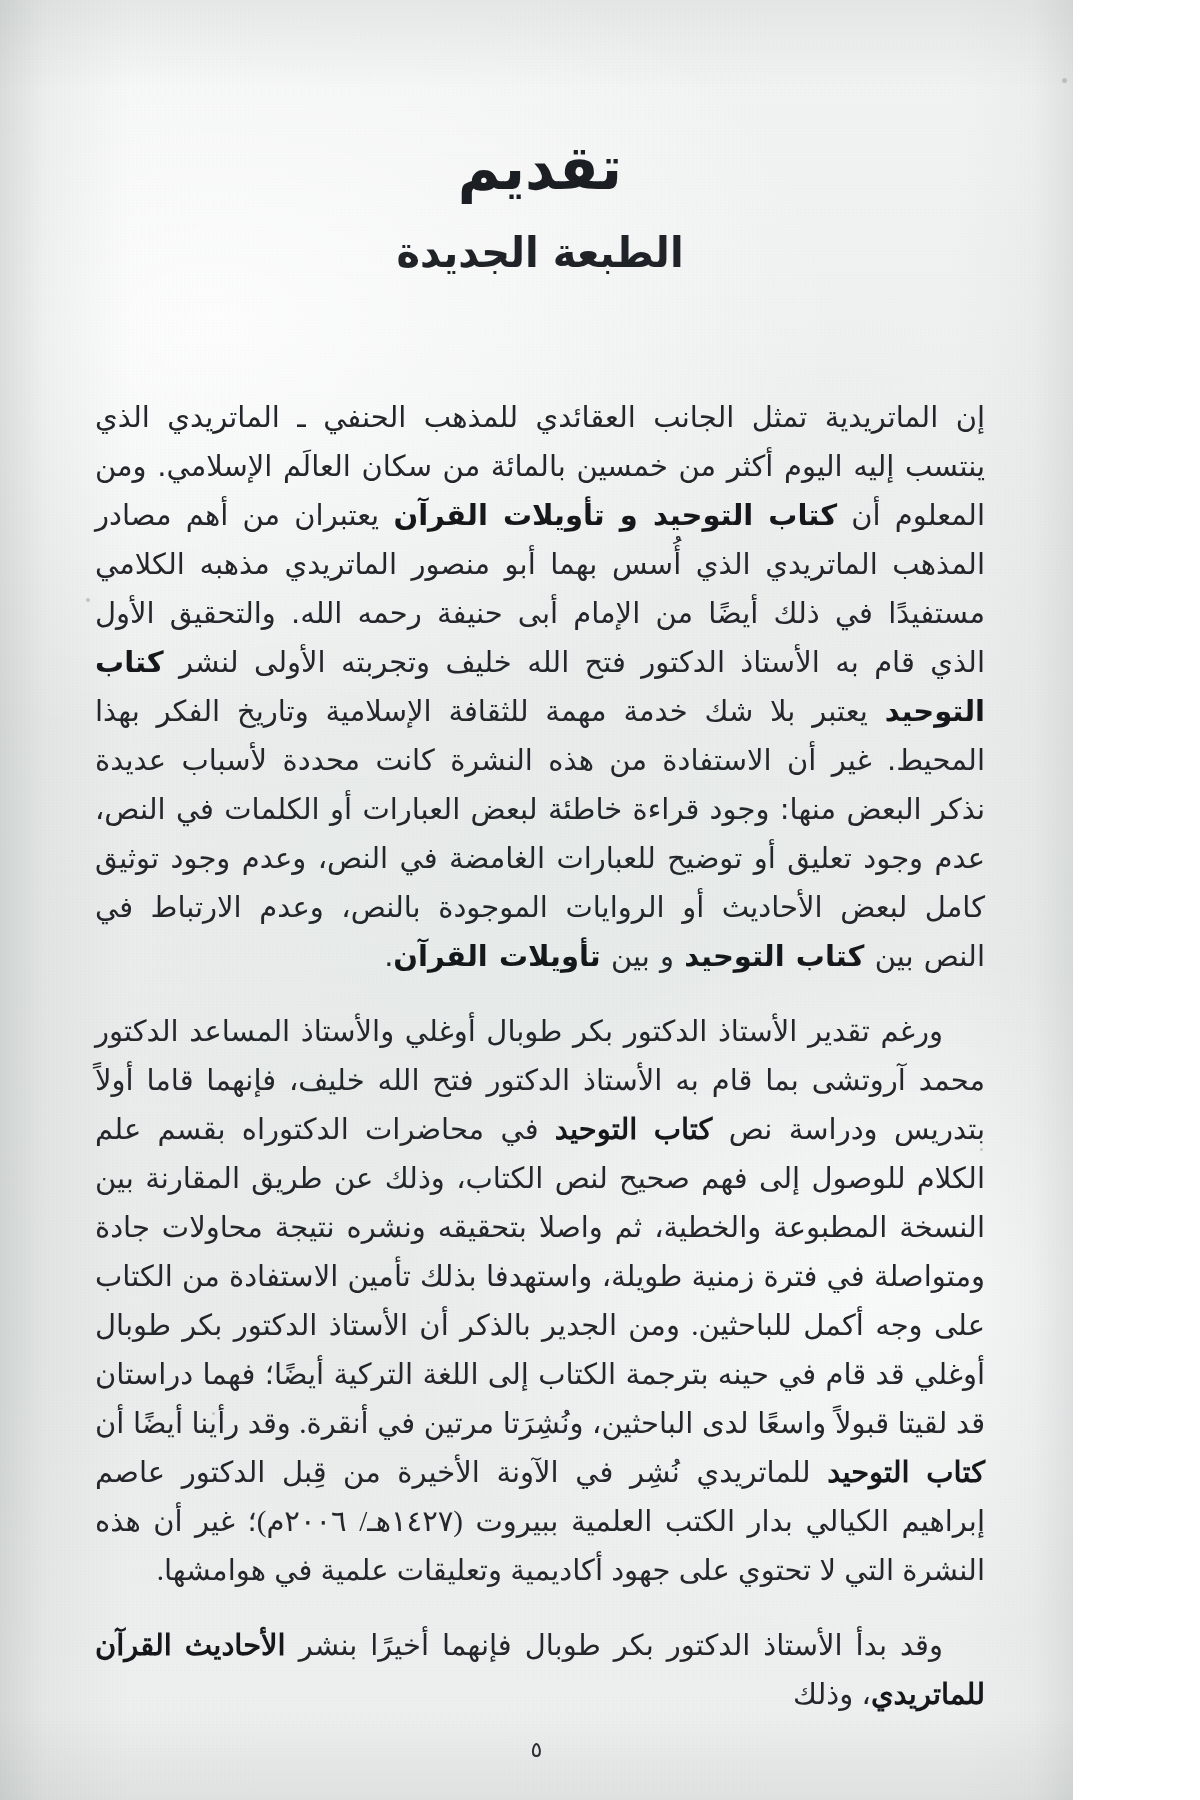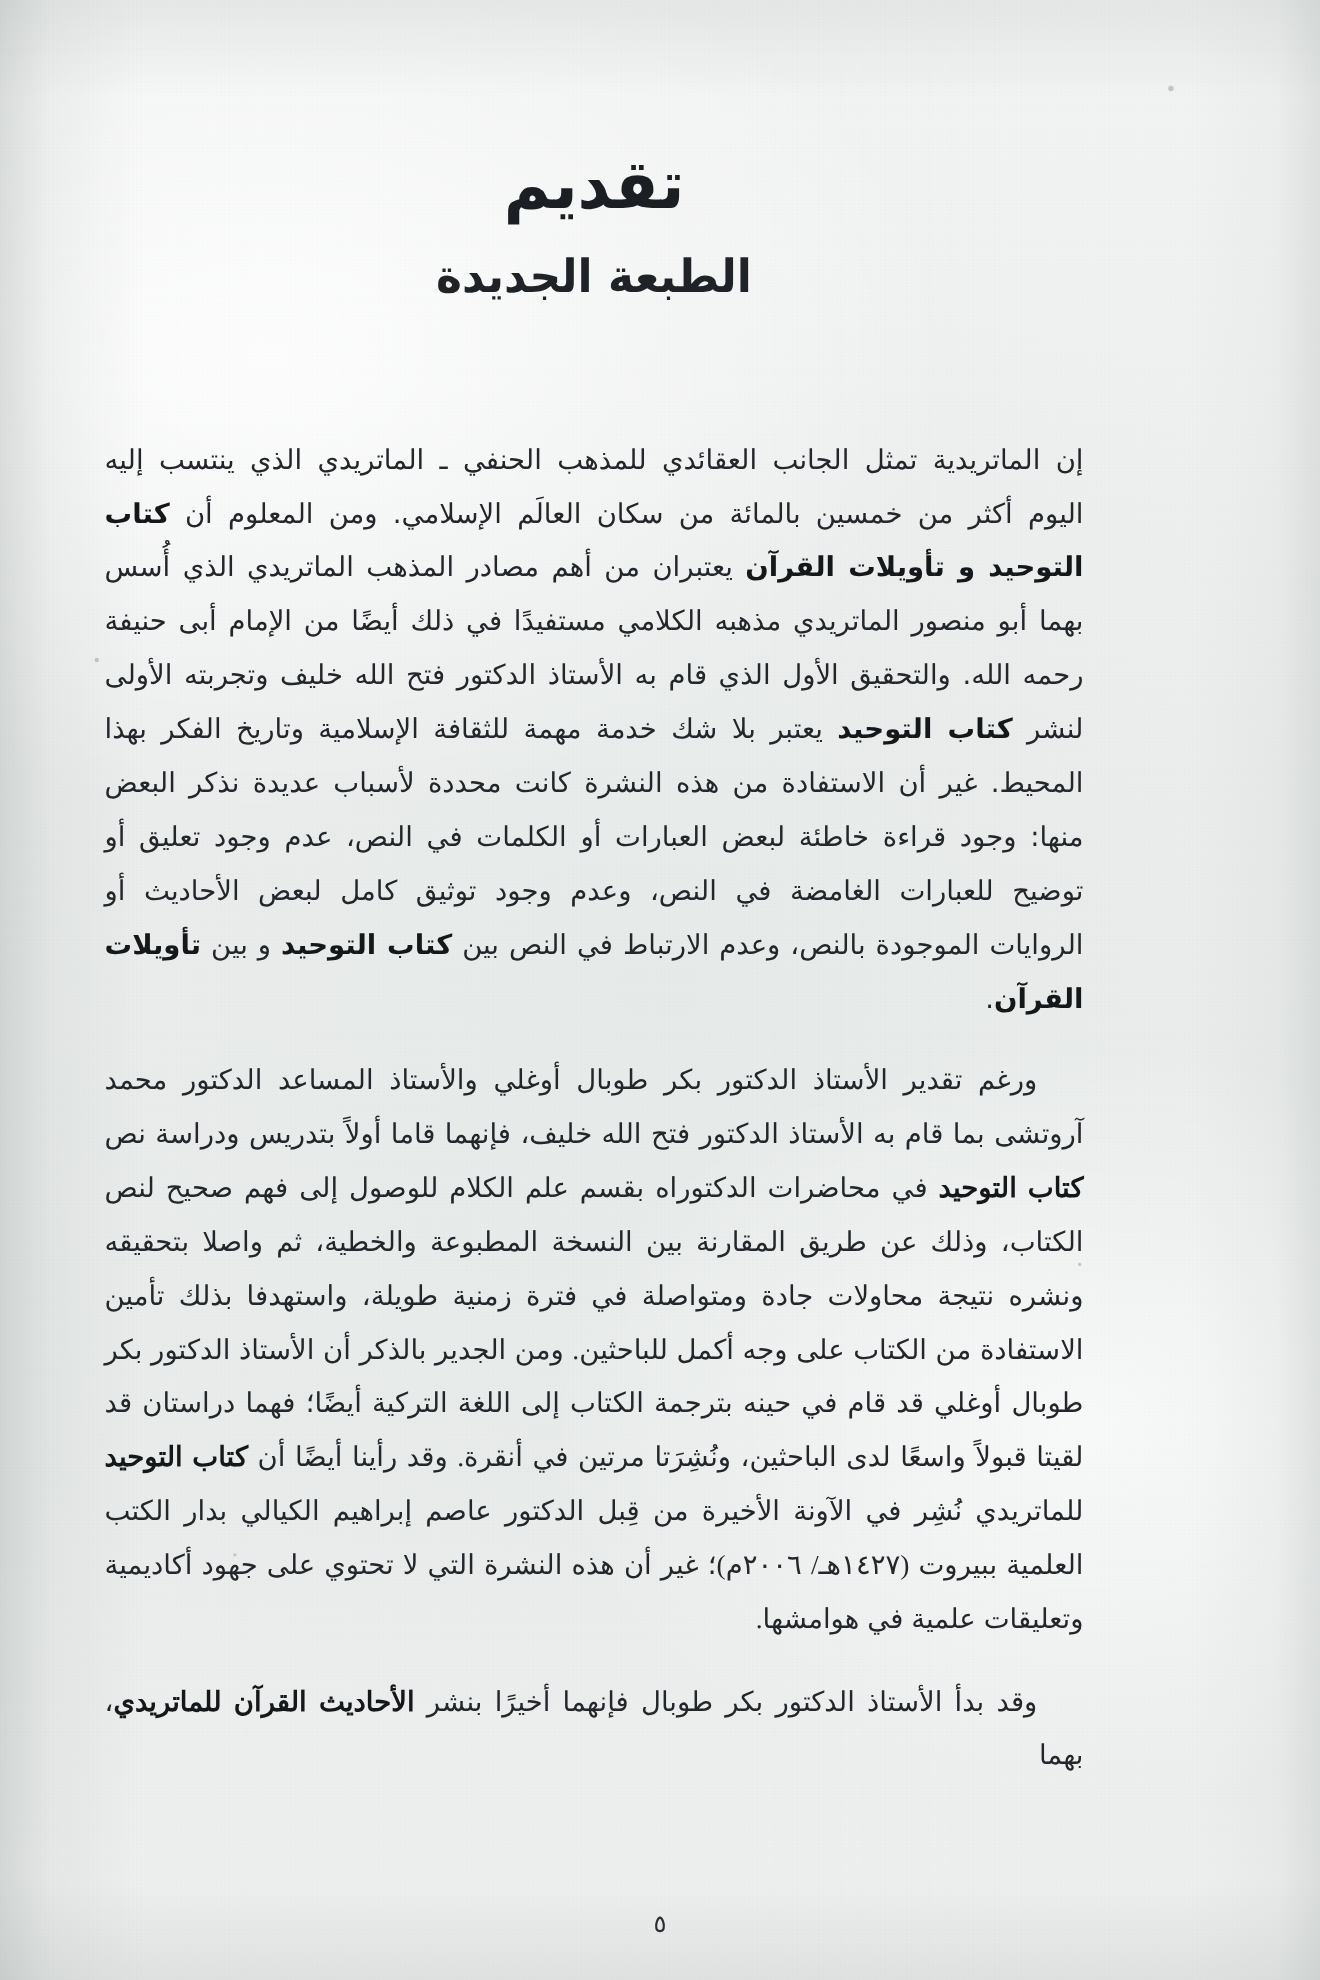--- a/index.html
+++ b/index.html
@@ -3,21 +3,21 @@
 <meta charset="utf-8">
 <style>
   html, body {
     margin: 0;
     padding: 0;
     background: #ffffff;
   }
 
   #page {
     position: relative;
-    width: 1200px;
+    width: 1073px;
     height: 1800px;
     background: #eef1f0;
     overflow: hidden;
     
     background-image:
       radial-gradient(ellipse 900px 600px at 20% 18%, rgba(255,255,255,0.85), rgba(255,255,255,0) 70%),
       radial-gradient(ellipse 700px 500px at 82% 72%, rgba(255,255,255,0.7), rgba(255,255,255,0) 70%),
       radial-gradient(ellipse 1100px 900px at 50% 50%, rgba(226,232,230,0.55), rgba(226,232,230,0) 75%),
       linear-gradient(180deg, #f2f4f3 0%, #eceeed 40%, #e9eceb 75%, #eef0ef 100%);
   }
@@ -84,21 +84,21 @@
     transform: scaleY(1.04);
   }
 
   
   .body-block {
     margin-top: 118px;
   }
 
   p.para {
     font-family: "DejaVu Sans", "Liberation Sans", sans-serif;
-    font-size: 25px;
+    font-size: 29px;
     line-height: 49px;
     margin: 0 0 26px 0;
     text-align: justify;
     text-justify: inter-word;
     color: #23272b;
     word-spacing: 1px;
   }
 
   p.para.indent {
     text-indent: 42px;
@@ -147,20 +147,20 @@
   <div id="content">
 
     <div class="heading-block">
       <h1 class="title-main">تقديم</h1>
       <h2 class="title-sub">الطبعة الجديدة</h2>
     </div>
 
     <div class="body-block">
       <p class="para" id="para-0"><span>إن الماتريدية تمثل الجانب العقائدي للمذهب الحنفي ـ الماتريدي الذي ينتسب إليه اليوم أكثر من خمسين بالمائة من سكان العالَم الإسلامي. ومن المعلوم أن </span><span class="bold">كتاب التوحيد و تأويلات القرآن</span><span> يعتبران من أهم مصادر المذهب الماتريدي الذي أُسس بهما أبو منصور الماتريدي مذهبه الكلامي مستفيدًا في ذلك أيضًا من الإمام أبى حنيفة رحمه الله. والتحقيق الأول الذي قام به الأستاذ الدكتور فتح الله خليف وتجربته الأولى لنشر </span><span class="bold">كتاب التوحيد</span><span> يعتبر بلا شك خدمة مهمة للثقافة الإسلامية وتاريخ الفكر بهذا المحيط. غير أن الاستفادة من هذه النشرة كانت محددة لأسباب عديدة نذكر البعض منها: وجود قراءة خاطئة لبعض العبارات أو الكلمات في النص، عدم وجود تعليق أو توضيح للعبارات الغامضة في النص، وعدم وجود توثيق كامل لبعض الأحاديث أو الروايات الموجودة بالنص، وعدم الارتباط في النص بين </span><span class="bold">كتاب التوحيد</span><span> و بين </span><span class="bold">تأويلات القرآن</span><span>.</span></p>
       <p class="para indent" id="para-1"><span>ورغم تقدير الأستاذ الدكتور بكر طوبال أوغلي والأستاذ المساعد الدكتور محمد آروتشى بما قام به الأستاذ الدكتور فتح الله خليف، فإنهما قاما أولاً بتدريس ودراسة نص </span><span class="bold">كتاب التوحيد</span><span> في محاضرات الدكتوراه بقسم علم الكلام للوصول إلى فهم صحيح لنص الكتاب، وذلك عن طريق المقارنة بين النسخة المطبوعة والخطية، ثم واصلا بتحقيقه ونشره نتيجة محاولات جادة ومتواصلة في فترة زمنية طويلة، واستهدفا بذلك تأمين الاستفادة من الكتاب على وجه أكمل للباحثين. ومن الجدير بالذكر أن الأستاذ الدكتور بكر طوبال أوغلي قد قام في حينه بترجمة الكتاب إلى اللغة التركية أيضًا؛ فهما دراستان قد لقيتا قبولاً واسعًا لدى الباحثين، ونُشِرَتا مرتين في أنقرة. وقد رأينا أيضًا أن </span><span class="bold">كتاب التوحيد</span><span> للماتريدي نُشِر في الآونة الأخيرة من قِبل الدكتور عاصم إبراهيم الكيالي بدار الكتب العلمية ببيروت (١٤٢٧هـ/ ٢٠٠٦م)؛ غير أن هذه النشرة التي لا تحتوي على جهود أكاديمية وتعليقات علمية في هوامشها.</span></p>
-      <p class="para indent" id="para-2"><span>وقد بدأ الأستاذ الدكتور بكر طوبال فإنهما أخيرًا بنشر </span><span class="bold">الأحاديث القرآن للماتريدي</span><span>، بهما</span></p>
+      <p class="para indent" id="para-2"><span>وقد بدأ الأستاذ الدكتور بكر طوبال فإنهما أخيرًا بنشر </span><span class="bold">الأحاديث القرآن للماتريدي</span><span>، وذلك</span></p>
     </div>
 
   </div>
 
   <div id="folio">٥</div>
 
 </div>
 
 </body></html>

